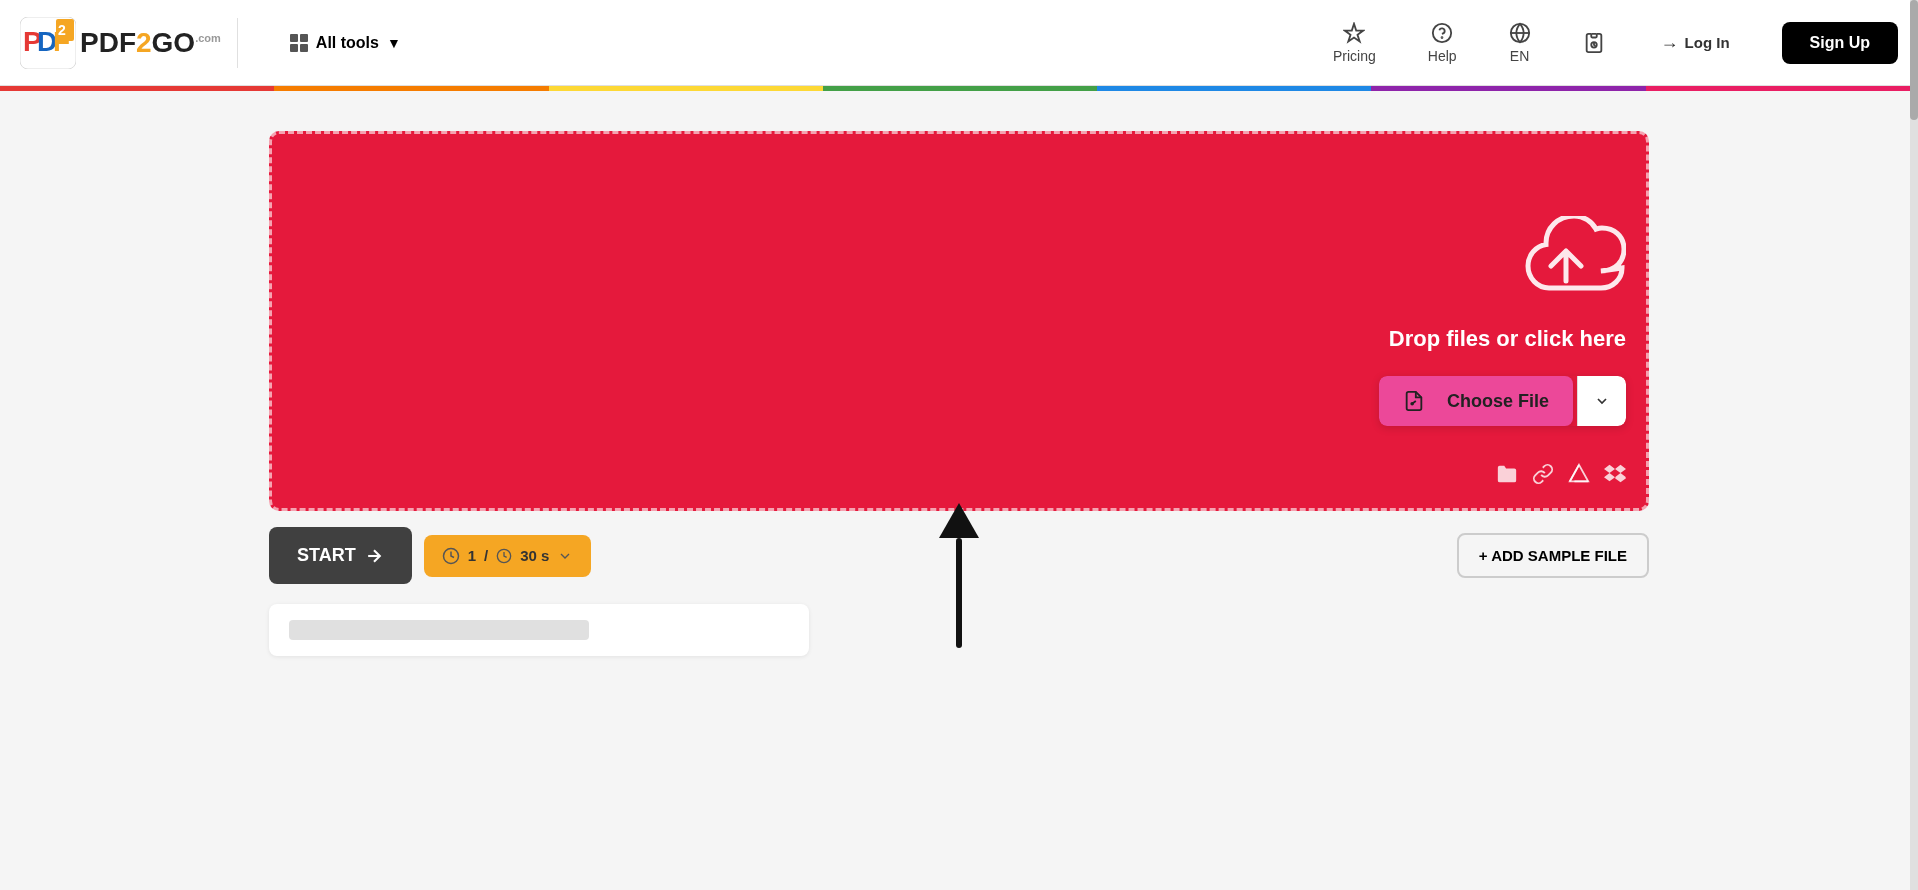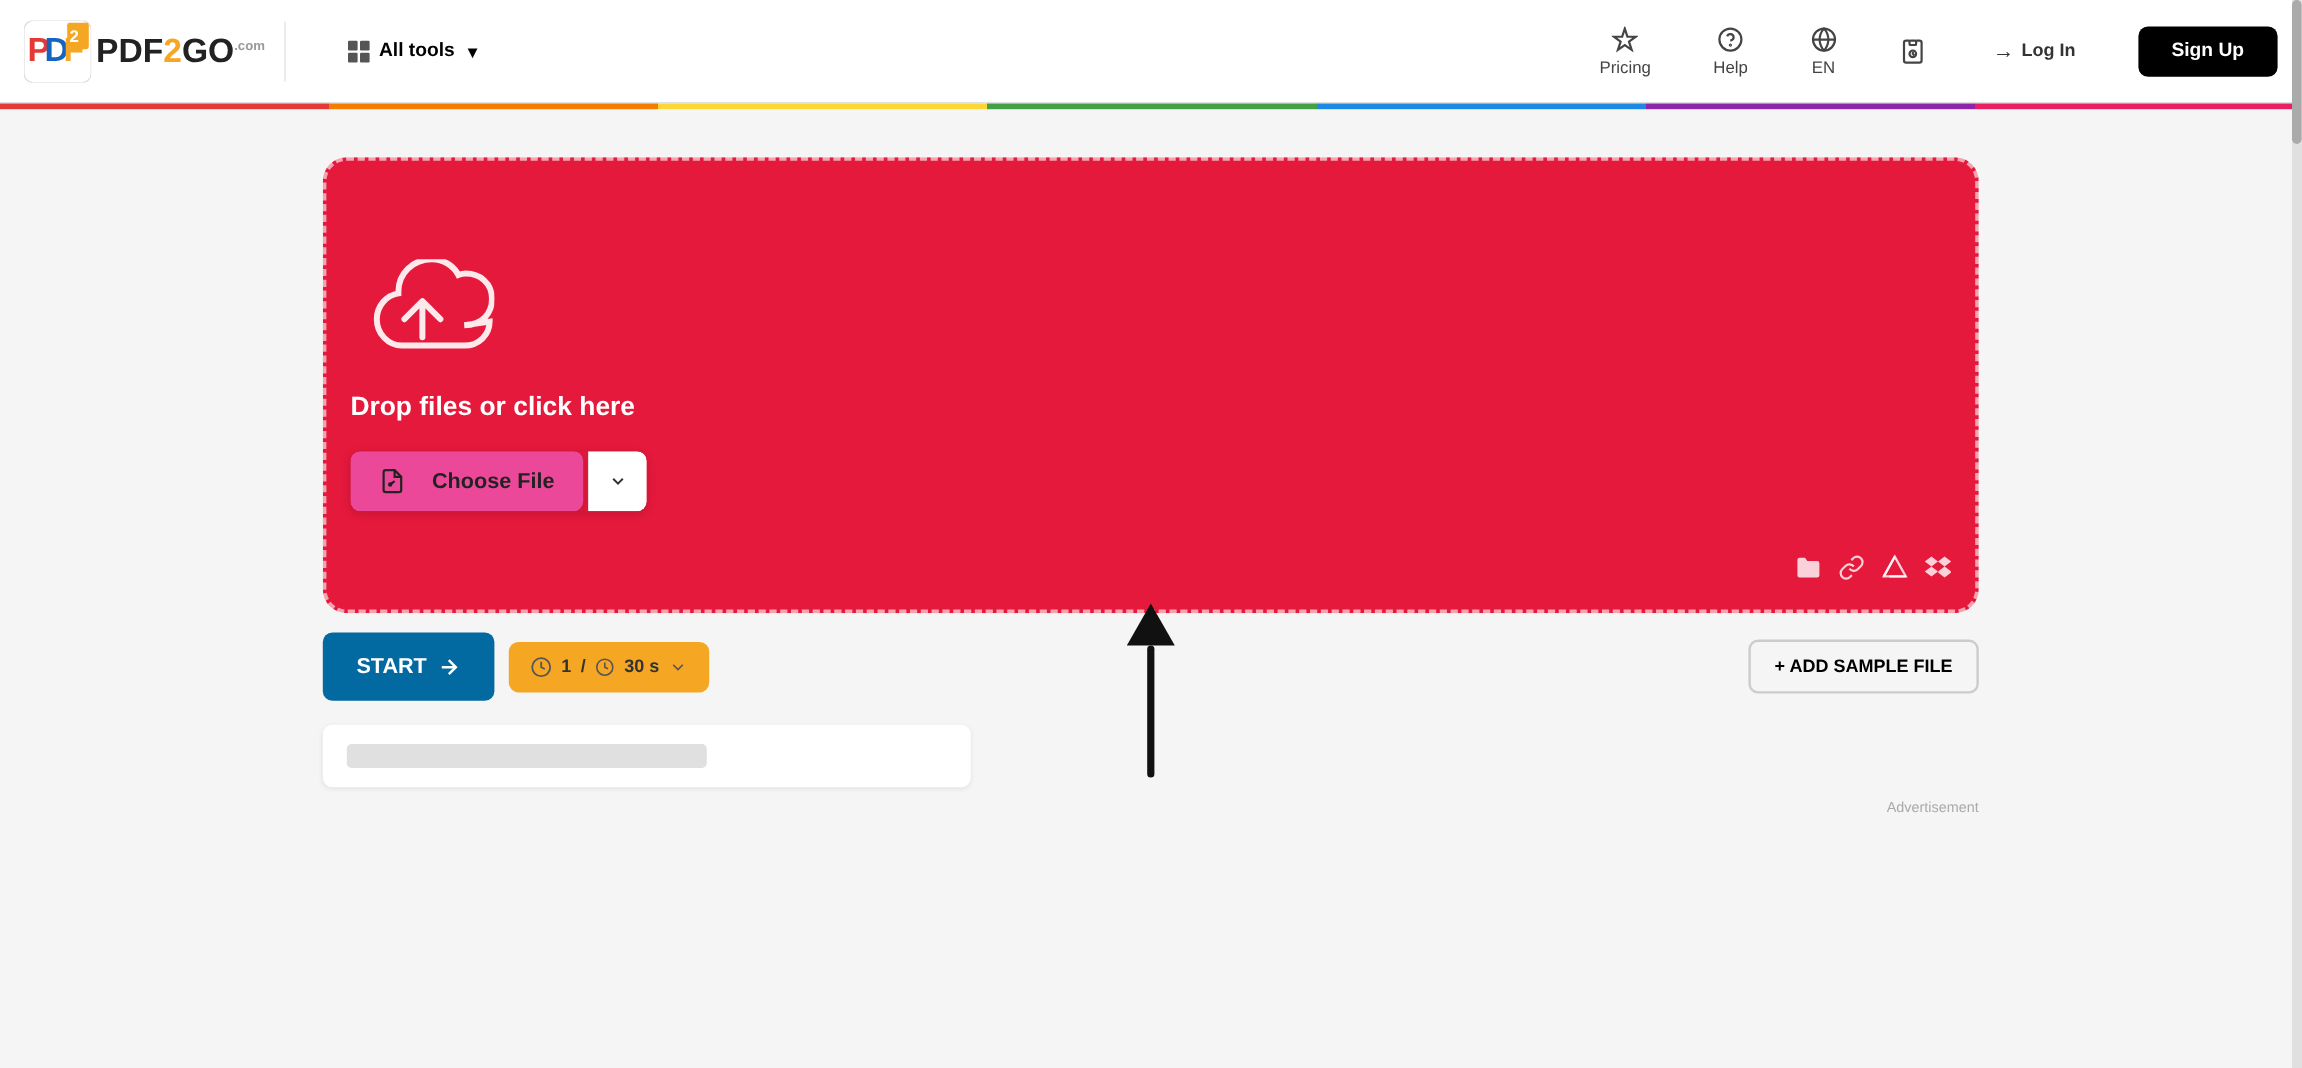--- a/index.html
+++ b/index.html
@@ -126,26 +126,26 @@
       font-size: 16px;
       color: #444;
       margin-bottom: 30px;
       max-width: 900px;
     }
 
     
     .drop-zone {
       background: #e5193c;
       border: 3px dashed rgba(255,255,255,0.6);
-      border-radius: 20px;
+      border-radius: 10px;
       width: 100%;
       min-height: 380px;
       display: flex;
       flex-direction: column;
-      align-items: flex-start;
+      align-items: flex-end;
       justify-content: center;
       cursor: pointer;
       position: relative;
       padding: 40px 20px;
     }
 
     .cloud-upload-icon {
       width: 120px;
       height: 90px;
       margin-bottom: 20px;
@@ -218,21 +218,21 @@
       justify-content: space-between;
       margin-top: 16px;
     }
     .bottom-left {
       display: flex;
       align-items: center;
       gap: 12px;
     }
 
     .start-btn {
-      background: #0369a1;
+      background: #404040;
       color: #fff;
       border: none;
       border-radius: 8px;
       padding: 18px 28px;
       font-size: 18px;
       font-weight: 700;
       cursor: pointer;
       display: flex;
       align-items: center;
       gap: 8px;
@@ -511,19 +511,18 @@
 
     <button class="add-sample-btn">
       <span>+ ADD SAMPLE FILE</span>
     </button>
   </div>
 
   <div class="lower-section">
     <div style="height: 20px; background: #e0e0e0; border-radius: 4px; width: 60%;"></div>
   </div>
 
-  <div class="advertisement-label">Advertisement</div>
 
 </div>
 
 <div class="scrollbar">
   <div class="scrollbar-thumb"></div>
 </div>
 
 </body></html>

